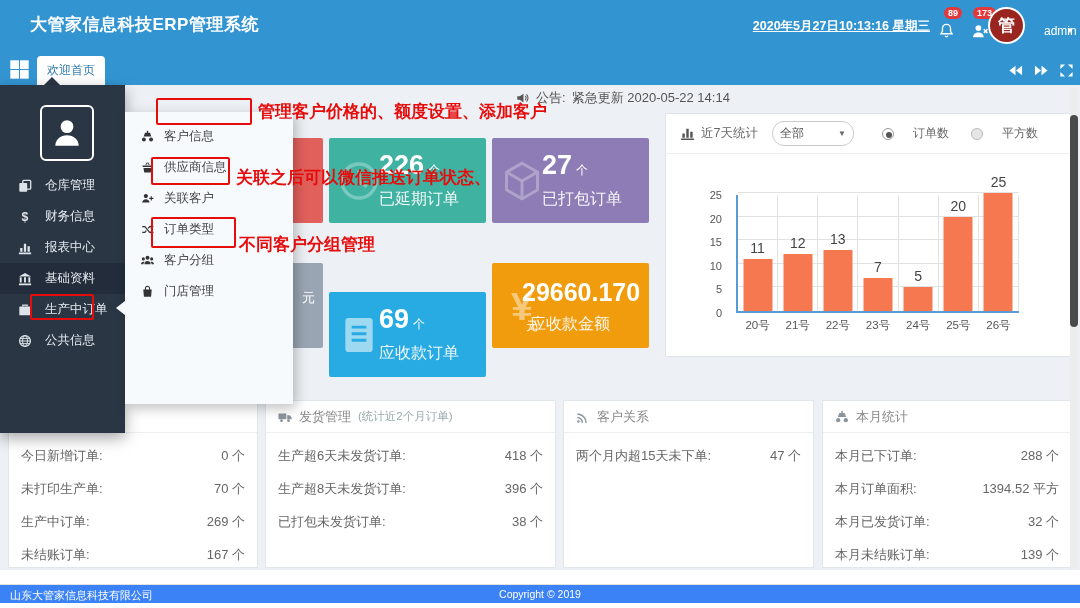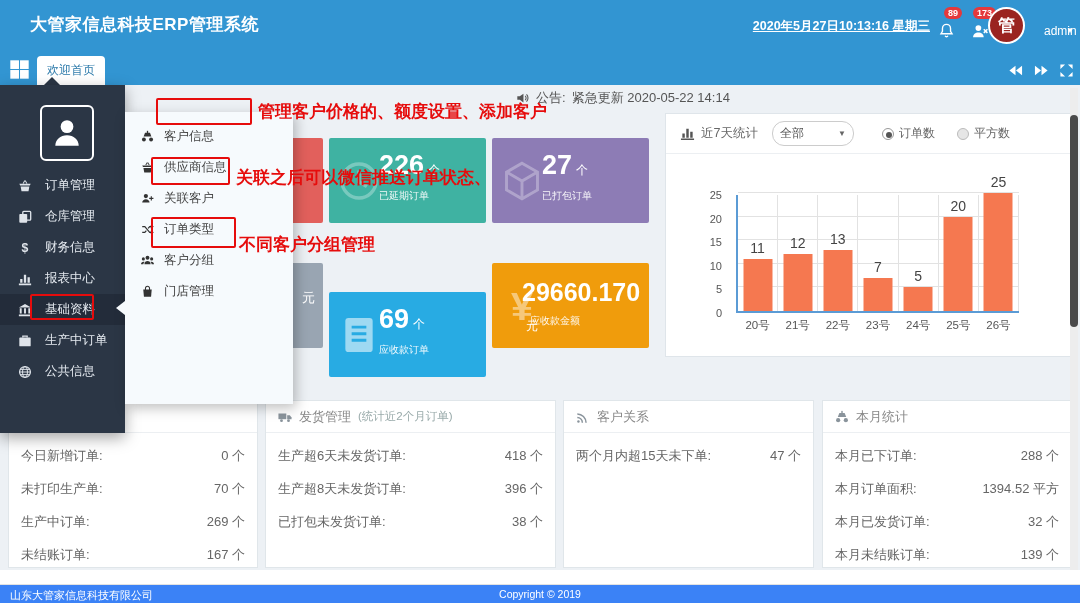--- a/index.html
+++ b/index.html
@@ -39,34 +39,34 @@
   .card{position:absolute;width:157px;height:85px;border-radius:2px;color:#fff;cursor:pointer;}
   .c0{left:166px;top:53px;} .c1{left:329px;top:53px;} .c2{left:492px;top:53px;}
   .c3{left:166px;top:178px;} .c4{left:329px;top:178px;} .c5{left:492px;top:178px;}
   .ghost{position:absolute;left:9px;top:50%;transform:translateY(-50%);width:42px;height:42px;opacity:.3;color:#fff;}
   .ghost svg{width:100%;height:100%;}
   .c4 .ghost{opacity:.55;}
   .c5 .ghost{opacity:.45;}
   .cnum{position:absolute;left:50px;top:12px;font-size:27px;font-weight:bold;}
   .csuf{font-size:12px;font-weight:normal;margin-left:4px;}
   .c5 .cnum{left:30px;font-size:25px;top:15px;}
-  .clabel{position:absolute;left:50px;top:51px;font-size:10px;opacity:.92;}
+  .clabel{position:absolute;left:50px;top:51px;font-size:16px;opacity:.92;}
   .c5 .clabel{left:38px;}
   .suf-only{position:absolute;right:8px;top:26px;font-size:13px;}
 
   
   .chart-panel{position:absolute;left:665px;top:28px;width:411px;height:244px;background:#fff;border:1px solid #dfe5ea;}
   .chart-head{height:40px;border-bottom:1px solid #eceff2;display:flex;align-items:center;padding:0 14px;}
   .chart-head .icn{width:15px;height:15px;color:#555;margin-right:6px;}
   .chart-head .icn svg{width:100%;height:100%;}
   .chart-title{font-size:12.5px;color:#666;}
   .chart-select{margin-left:14px;width:82px;height:25px;border:1px solid #ccc;border-radius:12px;background:#fff;display:flex;align-items:center;padding:0 7px;font-size:12px;color:#555;cursor:pointer;position:relative;}
   .chart-select .caret{position:absolute;right:7px;font-size:8px;color:#666;}
   .radio-group{margin-left:28px;display:flex;gap:22px;align-items:center;}
-  .radio{display:flex;align-items:center;gap:5px;font-size:12px;color:#666;cursor:pointer;}
+  .radio{display:flex;align-items:center;gap:19px;font-size:12px;color:#666;cursor:pointer;}
   .rdot{width:12px;height:12px;border-radius:50%;border:1px solid #999;background:#fff;position:relative;}
   .radio.checked .rdot::after{content:"";position:absolute;left:3px;top:3px;width:6px;height:6px;border-radius:50%;background:#555;}
   .radio.uncheck .rdot{background:#e6e6e6;border-color:#bbb;}
   .chart-yaxis{position:absolute;left:28px;top:81px;width:34px;}
   .ytick{position:absolute;right:6px;font-size:11px;color:#555;height:14px;line-height:14px;width:28px;text-align:right;}
   .chart-plot{position:absolute;left:70px;top:81px;width:283px;height:118px;border-left:2px solid #5b9bd5;border-bottom:2px solid #5b9bd5;display:flex;}
   .hgrid{position:absolute;left:0;right:0;height:1px;background:#e2e2e2;}
   .col{position:relative;flex:1;border-right:1px solid #e2e2e2;height:100%;}
   .bar{position:absolute;bottom:0;left:50%;transform:translateX(-50%);width:29px;}
   .bval{position:absolute;left:0;right:0;text-align:center;font-size:14px;color:#444;}
@@ -395,26 +395,20 @@
   <div class="sidebar-arrow"></div>
   <div class="sidebar">
     <div class="avatar-box">
         <svg viewBox="0 0 16 16" fill="currentColor">
           <circle cx="8" cy="5" r="3"></circle>
           <path d="M2.5 14c0-3 2.4-5 5.5-5s5.5 2 5.5 5z"></path>
         </svg>
       </div>
     <div class="sbmenu">
         <div class="sbitem">
-          <span class="icn "><svg viewBox="0 0 16 16" fill="currentColor">
-              <path d="M1.5 5.5h13l-1 2h-11zM3 8.5h10l-1 5.5H4zM5.3 5L7.3 1.5l1 .6L6.5 5zm5.4 0L8.7 1.5l-1 .6L9.5 5z"></path>
-            </svg></span>
-          <span>订单管理</span>
-        </div>
-        <div class="sbitem">
           <span class="icn "><svg viewBox="0 0 16 16">
               <rect x="5.5" y="1.5" width="9" height="10" rx="1" fill="none" stroke="currentColor" stroke-width="1.5"></rect>
               <rect x="1.5" y="4.5" width="9" height="10" rx="1" fill="currentColor"></rect>
             </svg></span>
           <span>仓库管理</span>
         </div>
         <div class="sbitem">
           <span class="icn "><svg viewBox="0 0 16 16">
               <text x="8" y="13" text-anchor="middle" font-size="14" font-weight="bold" fill="currentColor">$</text>
             </svg></span>

